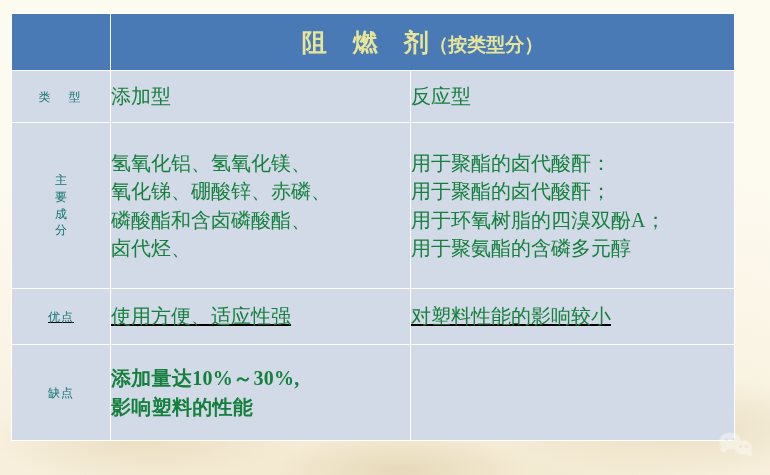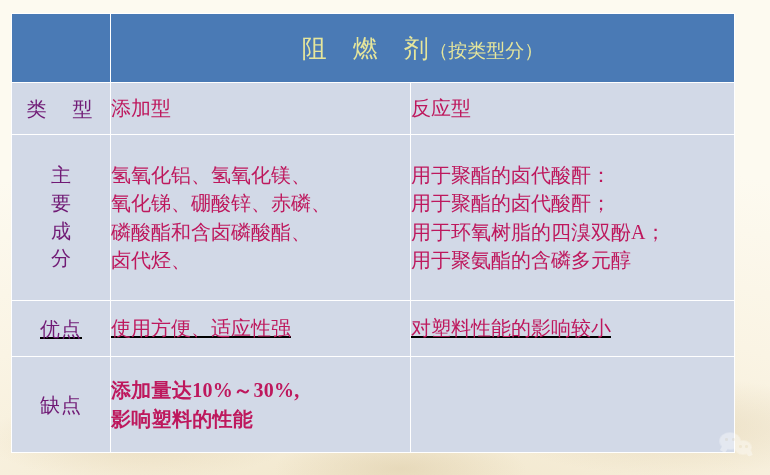--- a/index.html
+++ b/index.html
@@ -53,21 +53,21 @@
     border: 1px solid #ffffff;
     vertical-align: middle;
     padding: 0;
   }
 
   col.c-label { width: 99px; }
   col.c-add   { width: 300px; }
   col.c-react { width: 324px; }
 
   
-  tr.header-row { height: 69px; }
+  tr.header-row { height: 57px; font-weight: bold; }
   td.hdr-blank {
     background: #4a7ab5;
   }
   td.hdr-title {
     background: #4a7ab5;
     text-align: center;
     white-space: nowrap;
   }
   .title-main {
     color: #e6e69b;
@@ -80,38 +80,38 @@
     font-size: 19px;
     font-family: "Liberation Serif", "DejaVu Serif", serif;
   }
 
   
   td.cell {
     background: #d2d9e7;
   }
   td.label-cell {
     background: #d2d9e7;
-    color: #701a75;
+    color: #0f766e;
     text-align: center;
-    font-size: 20px;
+    font-size: 12px;
     letter-spacing: 3px;
     line-height: 1.5;
   }
   td.label-cell.vertical {
     letter-spacing: 0;
     line-height: 1.38;
   }
   .vstack {
     display: block;
     text-align: center;
   }
   .vstack span { display: block; }
 
   td.body-cell {
-    color: #be185d;
+    color: #15803d;
     font-size: 20px;
     line-height: 1.42;
     padding: 0 0 0 13px;
   }
   td.body-cell .ln { display: block; white-space: nowrap; }
 
   tr.row-type       { height: 52px; }
   tr.row-components { height: 166px; }
   tr.row-pros       { height: 56px; text-decoration: underline; }
   tr.row-cons       { height: 96px; }

